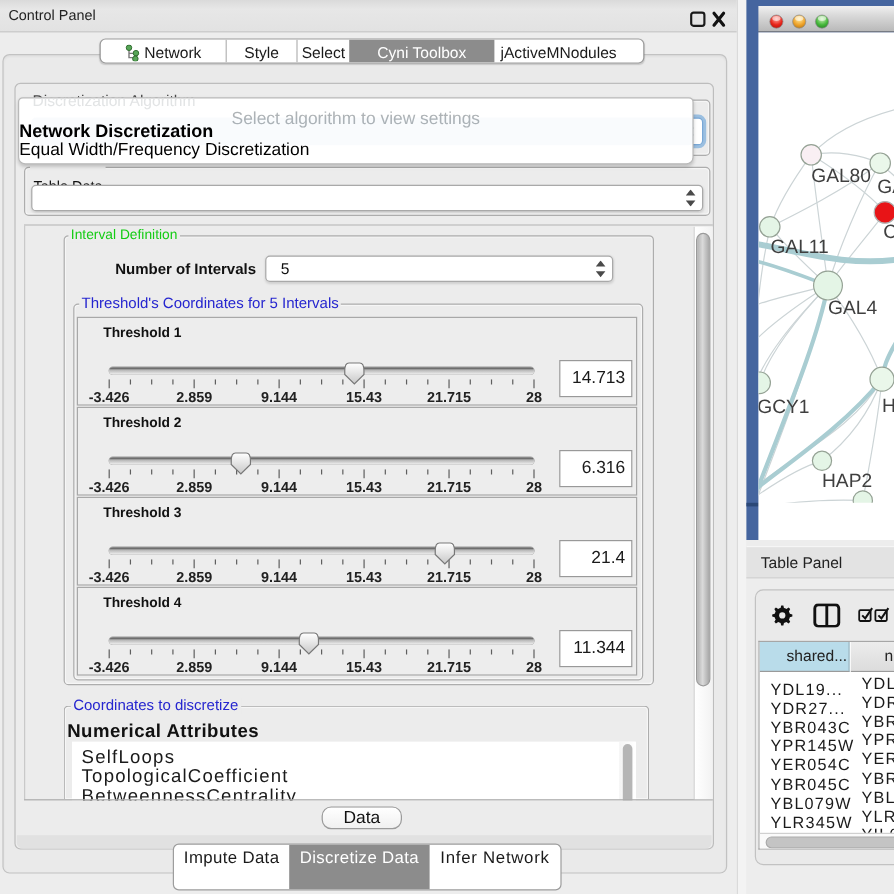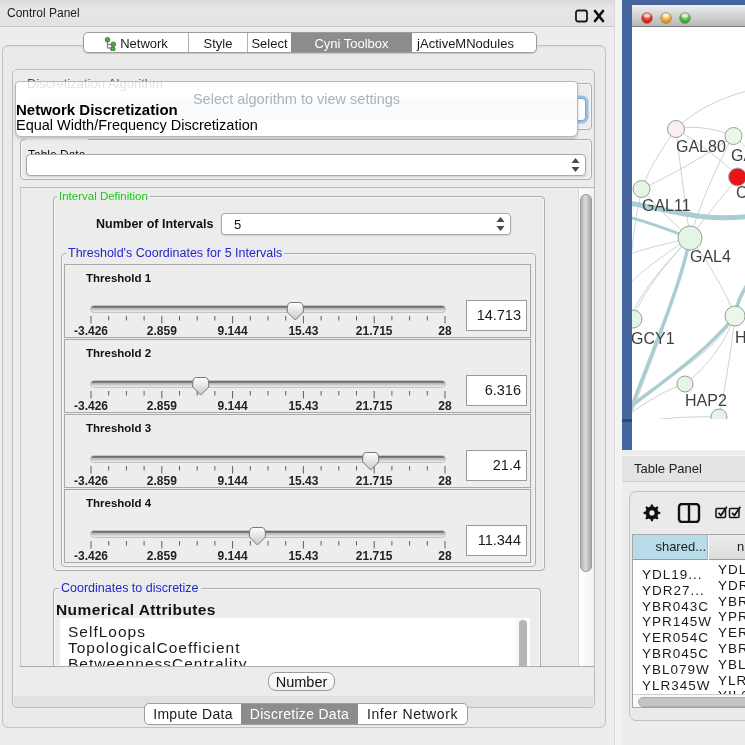--- a/index.html
+++ b/index.html
@@ -274,23 +274,23 @@
   <div style="position:absolute;left:8px;top:6px;font-size:15.5px;letter-spacing:1px;color:#1a1a1a;line-height:16px">SelfLoops<br>TopologicalCoefficient<br>BetweennessCentrality</div>
   <div style="position:absolute;right:1px;top:0;width:13px;height:49px;background:linear-gradient(90deg,#f4f4f4,#ffffff)"></div>
   <div style="position:absolute;right:3px;top:2px;width:8px;height:60px;background:#b5b5b5;border-radius:4px"></div>
 </div>
 
 <div class="abs" style="left:20px;top:666px;width:574px;height:1px;background:#ababab"></div>
 
 <div class="abs" style="left:578px;top:189px;width:16px;height:477px;background:linear-gradient(90deg,#ffffff,#f2f2f2);border-left:1px solid #d7d7d7"></div>
 <div class="abs" style="left:580px;top:194px;width:12px;height:378px;border-radius:6px;background:linear-gradient(90deg,#b2b2b2,#dadada 45%,#a8a8a8);border:1px solid #9a9a9a"></div>
 
-<div class="abs" style="left:268px;top:672px;width:67px;height:19px;background:linear-gradient(#ffffff,#f0f0f0);border:1px solid #9b9b9b;border-radius:8px;text-align:center;font-size:14.5px;line-height:18px;color:#111">Number</div>
-
-<div class="abs" style="left:144px;top:703px;width:324px;height:22px;background:#ffffff;border:1px solid #9d9d9d;border-radius:5px;overflow:hidden;white-space:nowrap">
+<div class="abs" style="left:268px;top:672px;width:67px;height:19px;background:linear-gradient(#ffffff,#f0f0f0);border:1px solid #9b9b9b;border-radius:8px;text-align:center;font-size:14.5px;line-height:18px;color:#111">Data</div>
+
+<div class="abs" style="left:144px;top:703px;width:324px;height:39px;background:#ffffff;border:1px solid #9d9d9d;border-radius:5px;overflow:hidden;white-space:nowrap">
   <div class="toptab" style="width:96px;line-height:21px;font-size:14px;letter-spacing:0.3px">Impute Data</div><div class="toptab" style="width:117px;line-height:21px;font-size:14px;letter-spacing:0.3px;background:#8c8c8c;color:#fff">Discretize Data</div><div class="toptab" style="width:109px;line-height:21px;font-size:14px;letter-spacing:0.6px">Infer Network</div>
 </div>
 
 <div class="abs" style="left:15px;top:81px;width:563px;height:55.5px;background:#ffffff;border:1px solid #b9b9b9;border-radius:4px 4px 6px 6px;box-shadow:0 2px 3px rgba(0,0,0,0.18)"></div>
 <div class="abs" style="left:27px;top:81.5px;width:200px;height:11px;overflow:hidden">
     <div style="margin-top:-5.5px;font-size:13px;color:#e2e4e5;white-space:nowrap">Discretization Algorithm</div>
   </div>
 <div class="abs" style="left:15px;top:90.5px;width:563px;text-align:center;font-size:14.5px;color:#aeb3b6">Select algorithm to view settings</div>
 <div class="abs" style="left:26px;top:98px;width:552px;height:23px;border-radius:4px;background:rgba(120,170,215,0.045)"></div>
 <div class="abs" style="left:16px;top:101px;font-size:15px;font-weight:bold;color:#000">Network Discretization</div>

